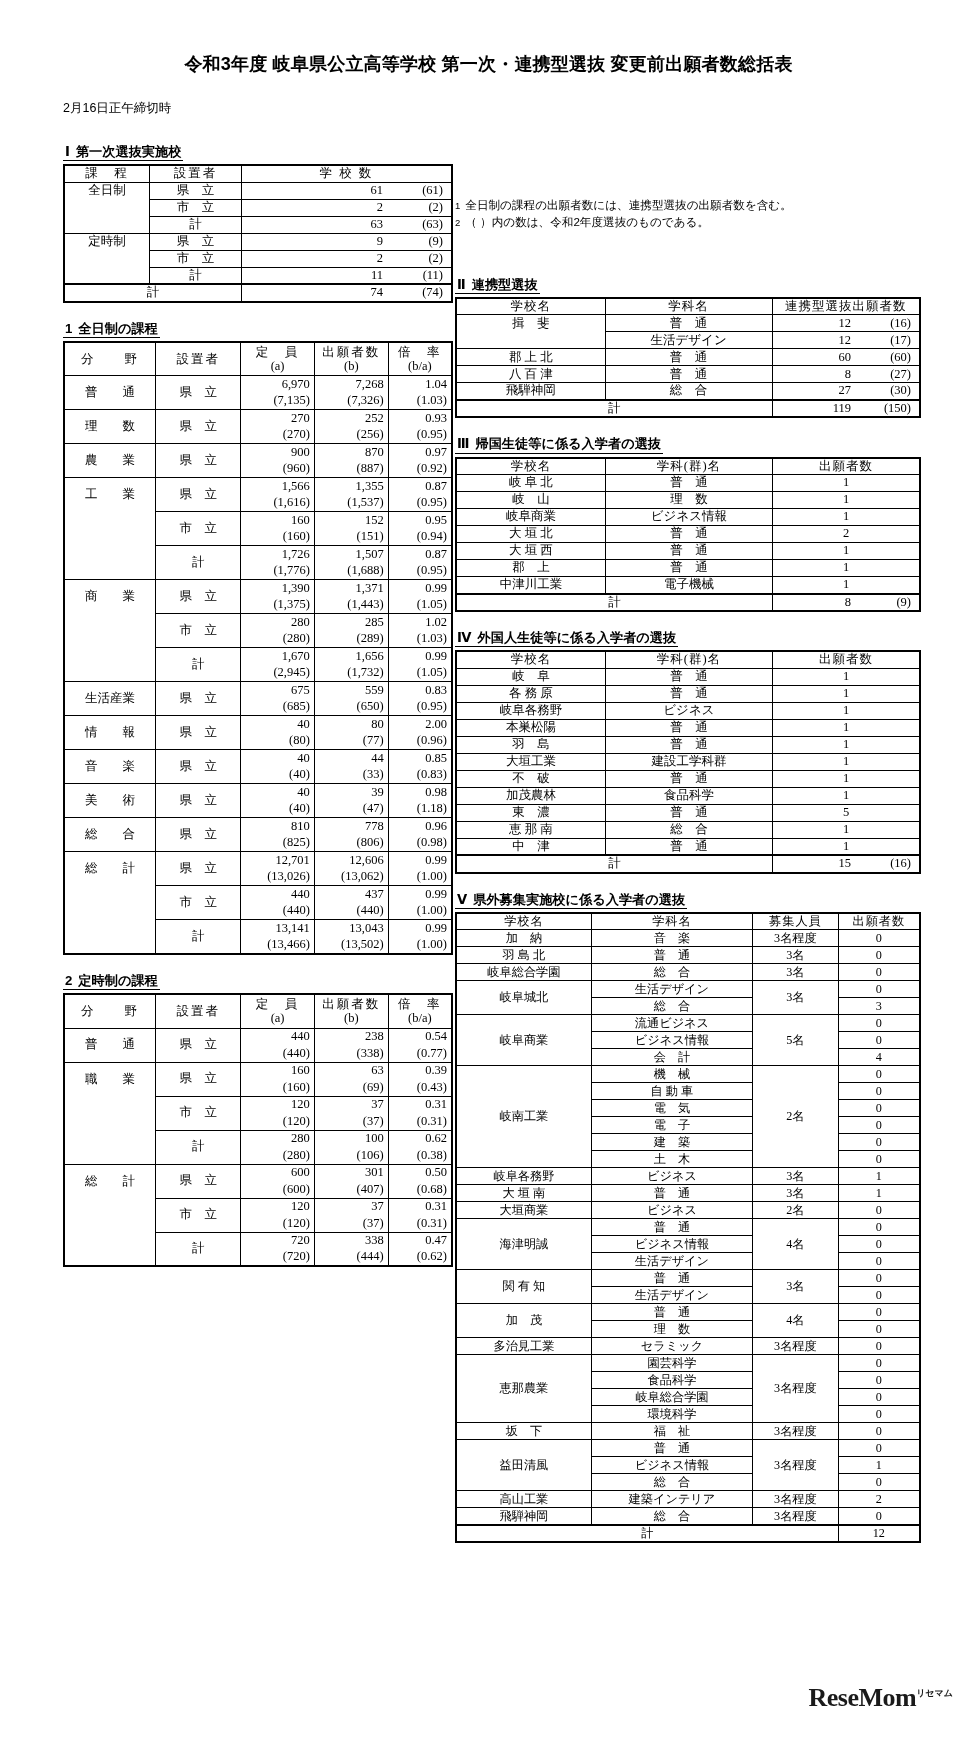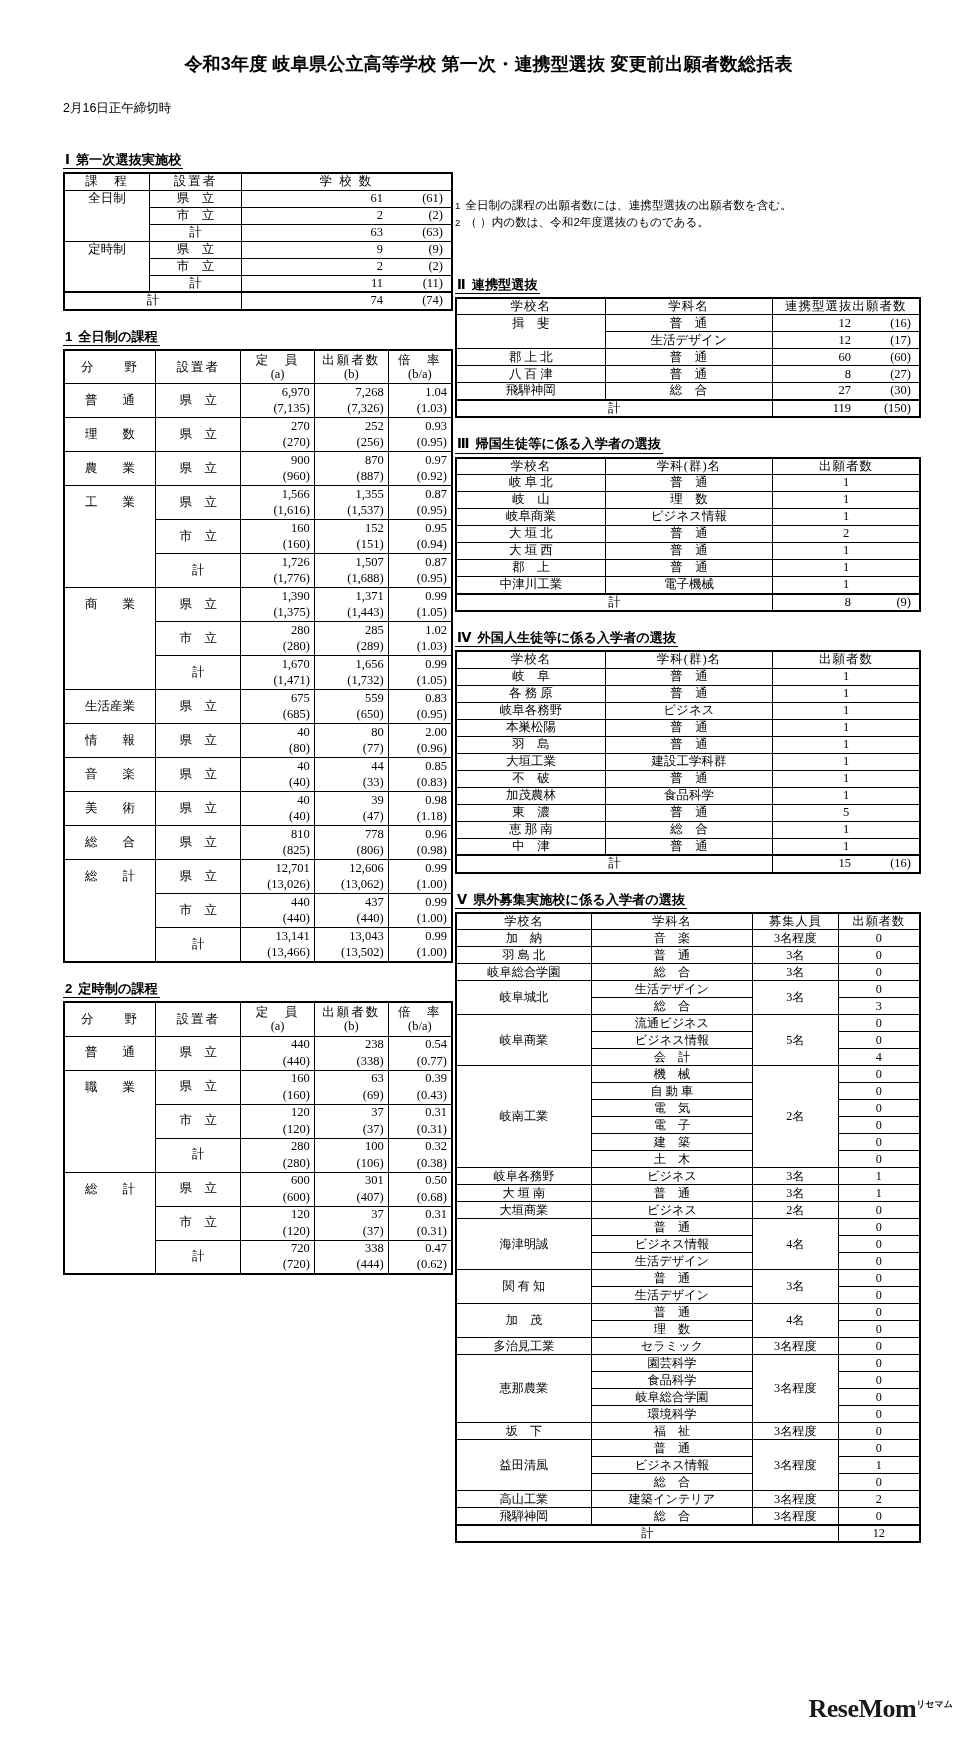--- a/index.html
+++ b/index.html
@@ -21,21 +21,21 @@
     font-weight: bold;
     letter-spacing: .2px;
     font-family: "Liberation Sans", "DejaVu Sans", sans-serif;
   }
   .deadline {
     position: absolute; left: 63px; top: 100px;
     font-size: 12.5px;
     font-family: "Liberation Sans", "DejaVu Sans", sans-serif;
   }
 
-  .col-left { position: absolute; left: 63px; top: 150px; width: 390px; }
+  .col-left { position: absolute; left: 63px; top: 142px; width: 390px; }
   .col-right { position: absolute; left: 455px; top: 196px; width: 466px; }
 
   .sec-title {
     font-family: "Liberation Sans", "DejaVu Sans", sans-serif;
     font-weight: bold;
     font-size: 13.2px;
     border-bottom: 1.4px solid #000;
     display: inline-block;
     padding: 0 2px 1px 2px;
     margin: 0 0 3px 0;
@@ -97,21 +97,21 @@
   .rt-tbl col.n { width: 148px; }
   .rt-tbl td, .rt-tbl th { height: 18px; }
 
   .v-tbl col.s { width: 136px; }
   .v-tbl col.d { width: 162px; }
   .v-tbl col.m { width: 86px; }
   .v-tbl col.n { width: 82px; }
   .v-tbl td, .v-tbl th { height: 17.5px; font-size: 12.2px;}
 
   .logo {
-    position: absolute; right: 24px; bottom: 25px;
+    position: absolute; right: 24px; bottom: 36px;
     font-family: "Liberation Serif", serif;
     font-weight: bold; font-size: 26px;
     color: #1a1a1a; letter-spacing: -0.5px;
   }
   .logo sup { font-size: 9px; vertical-align: super; letter-spacing:0; }
 </style>
 </head>
 <body>
 
 <div class="page">
@@ -337,21 +337,21 @@
               <td class="r" style="border-top: none;">(1.03)</td>
             </tr>
             <tr>
               <td rowspan="2" style="border-top: none;"></td>
               <td rowspan="2">計</td>
               <td class="r" style="border-bottom: none;">1,670</td>
               <td class="r" style="border-bottom: none;">1,656</td>
               <td class="r" style="border-bottom: none;">0.99</td>
             </tr>
             <tr>
-              <td class="r" style="border-top: none;">(1,471)</td>
+              <td class="r" style="border-top: none;">(2,945)</td>
               <td class="r" style="border-top: none;">(1,732)</td>
               <td class="r" style="border-top: none;">(1.05)</td>
             </tr>
             <tr>
               <td rowspan="2">生活産業</td>
               <td rowspan="2">県　立</td>
               <td class="r" style="border-bottom: none;">675</td>
               <td class="r" style="border-bottom: none;">559</td>
               <td class="r" style="border-bottom: none;">0.83</td>
             </tr>
@@ -512,21 +512,21 @@
             <tr>
               <td class="r" style="border-top: none;">(120)</td>
               <td class="r" style="border-top: none;">(37)</td>
               <td class="r" style="border-top: none;">(0.31)</td>
             </tr>
             <tr>
               <td rowspan="2" style="border-top: none;"></td>
               <td rowspan="2">計</td>
               <td class="r" style="border-bottom: none;">280</td>
               <td class="r" style="border-bottom: none;">100</td>
-              <td class="r" style="border-bottom: none;">0.32</td>
+              <td class="r" style="border-bottom: none;">0.62</td>
             </tr>
             <tr>
               <td class="r" style="border-top: none;">(280)</td>
               <td class="r" style="border-top: none;">(106)</td>
               <td class="r" style="border-top: none;">(0.38)</td>
             </tr>
             <tr>
               <td rowspan="2" style="border-bottom: none;">総　　計</td>
               <td rowspan="2" style="border-bottom: 1px dotted rgb(0, 0, 0);">県　立</td>
               <td class="r" style="border-bottom: none;">600</td>

